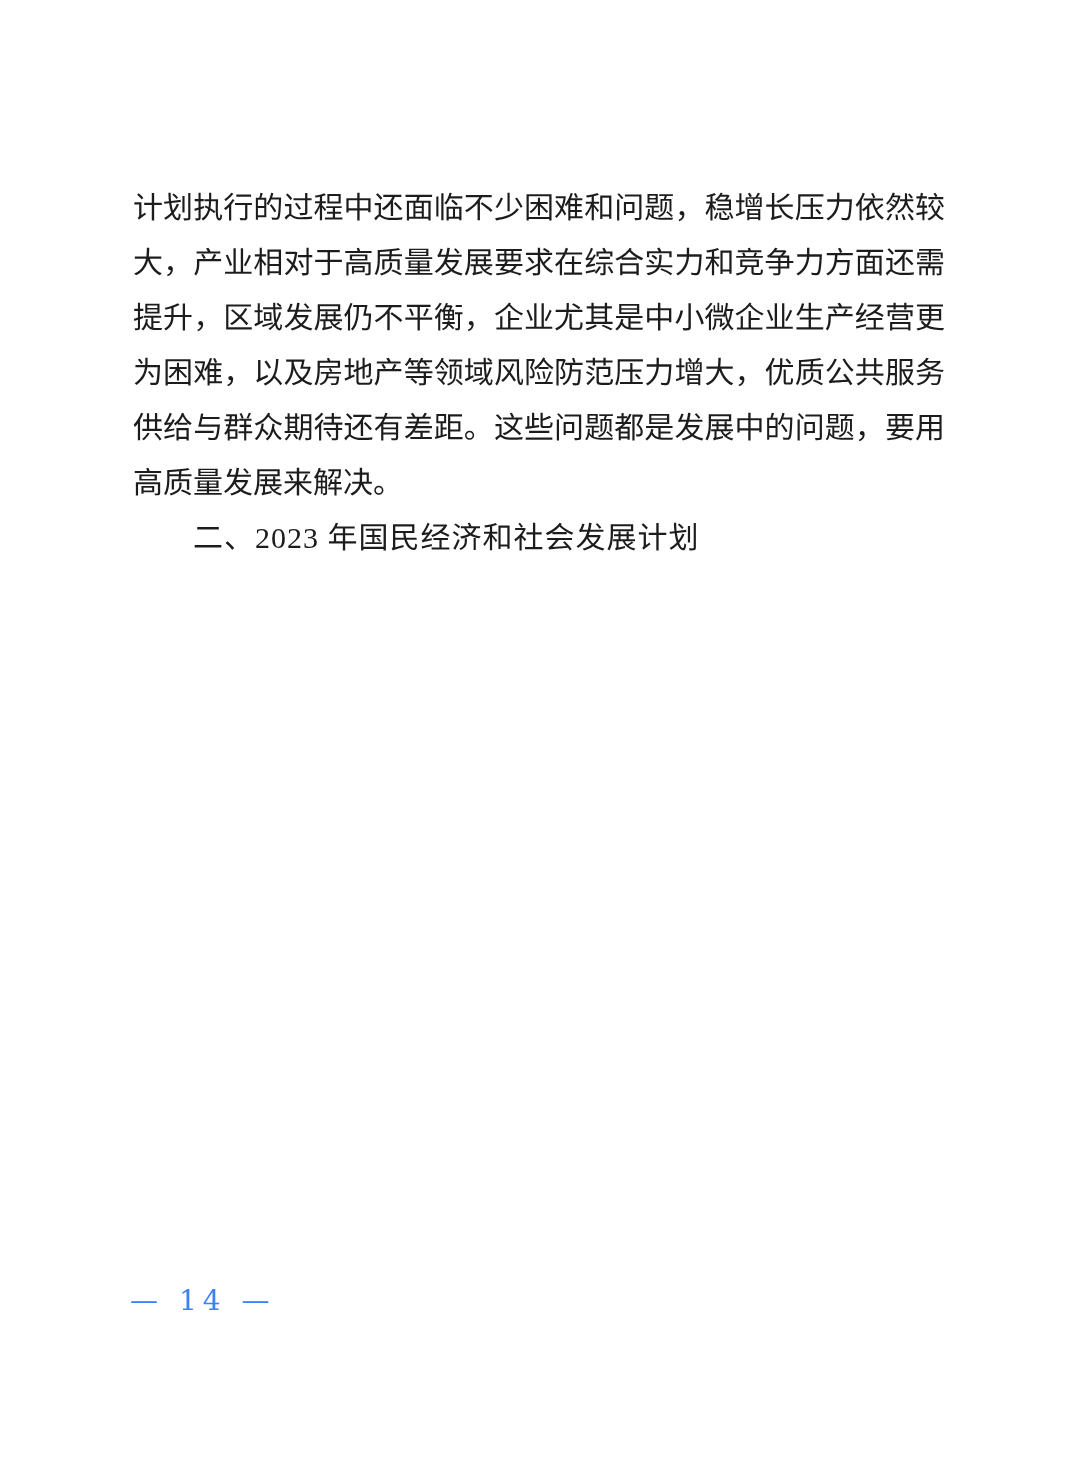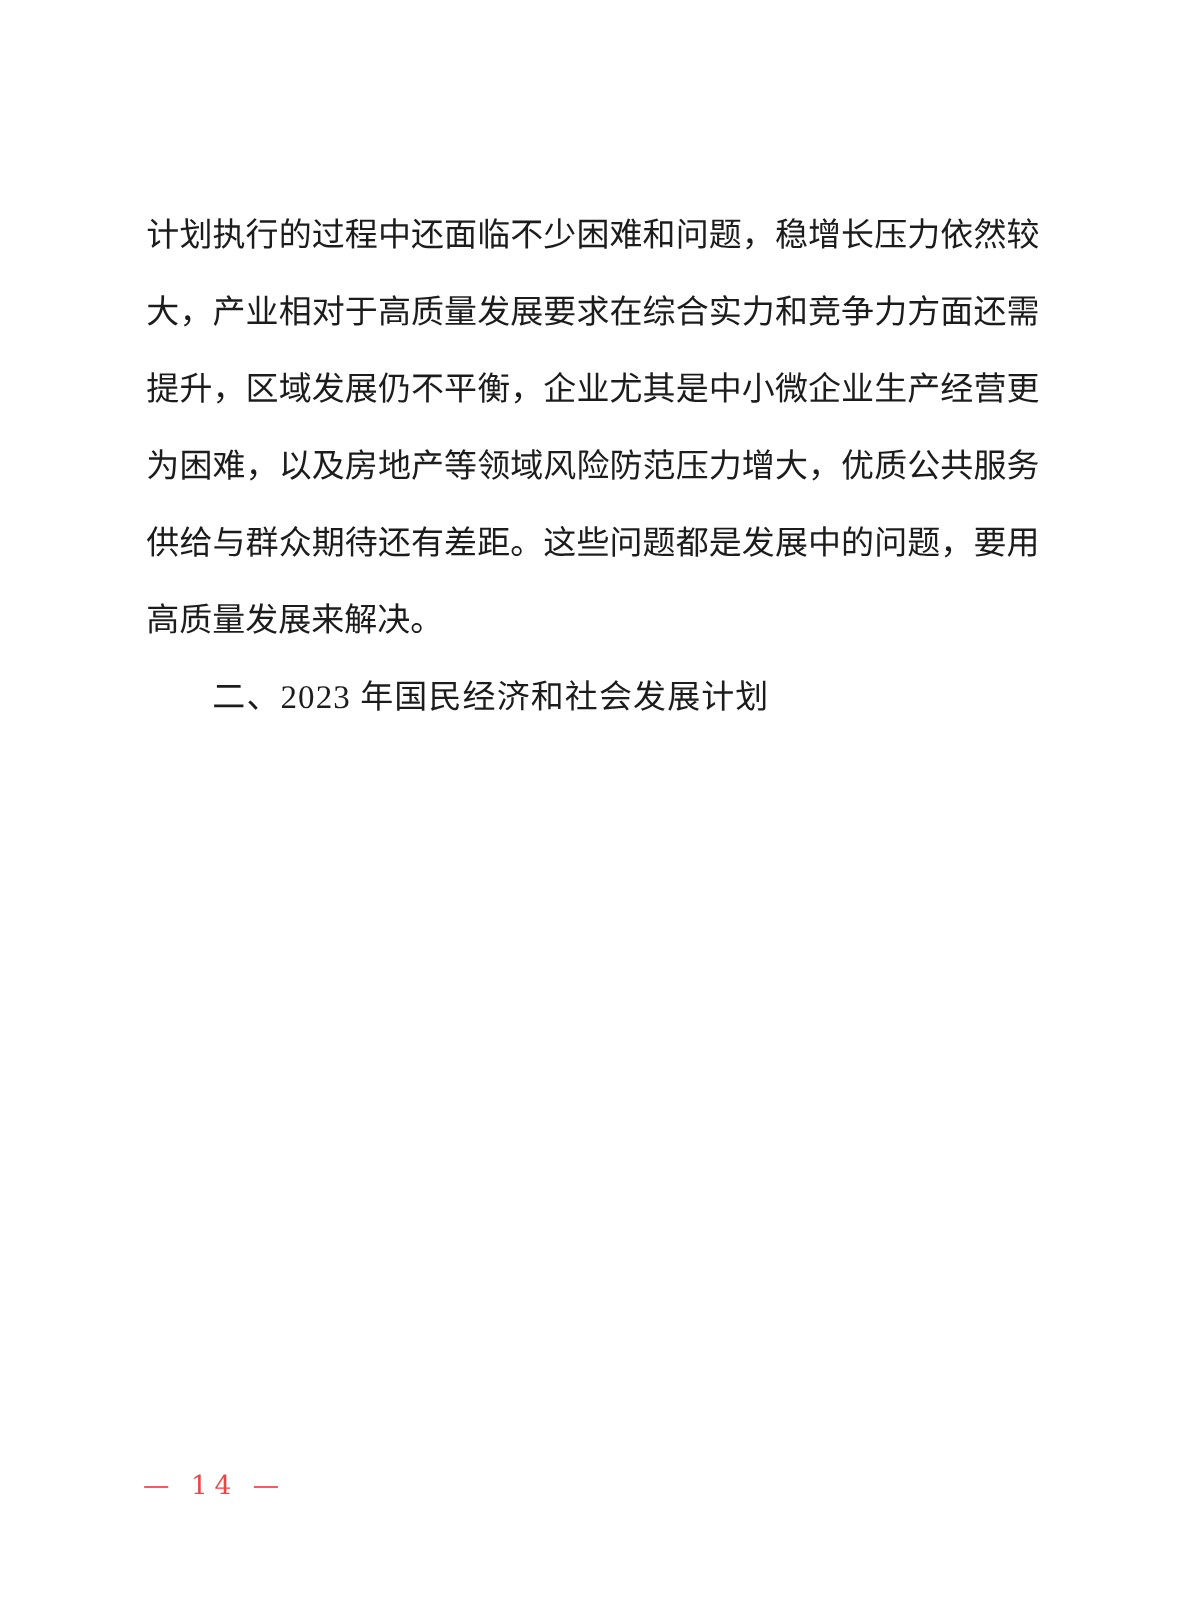--- a/index.html
+++ b/index.html
@@ -22,21 +22,21 @@
     top: 180px;
     width: 812px;
     text-align: justify;
   }
   .content p,
   .content h2,
   .content h3 {
     margin: 0;
     padding: 0;
     font-size: 30px;
-    line-height: 70px;
+    line-height: 55px;
     font-weight: normal;
     text-align: justify;
   }
   .indent {
     text-indent: 2em;
   }
   .heading-1 {
     font-family: Liberation Serif, serif;
     font-weight: bold;
     letter-spacing: 1px;
@@ -45,24 +45,24 @@
     font-weight: normal;
   }
   .lead-bold {
     font-weight: bold;
     font-family: "DejaVu Sans", "Liberation Sans", sans-serif;
     letter-spacing: 0.5px;
   }
   .page-footer {
     position: absolute;
     left: 130px;
-    top: 1336px;
-    font-size: 24px;
+    top: 1284px;
+    font-size: 28px;
     letter-spacing: 6px;
-    color: #ef4444;
+    color: #3b82f6;
     font-family: "DejaVu Serif", "Liberation Serif", serif;
   }
 </style>
 </head>
 <body>
 
 <div class="page">
   <div class="content">
 
     <p class="body-text">计划执行的过程中还面临不少困难和问题，稳增长压力依然较大，产业相对于高质量发展要求在综合实力和竞争力方面还需提升，区域发展仍不平衡，企业尤其是中小微企业生产经营更为困难，以及房地产等领域风险防范压力增大，优质公共服务供给与群众期待还有差距。这些问题都是发展中的问题，要用高质量发展来解决。</p>

